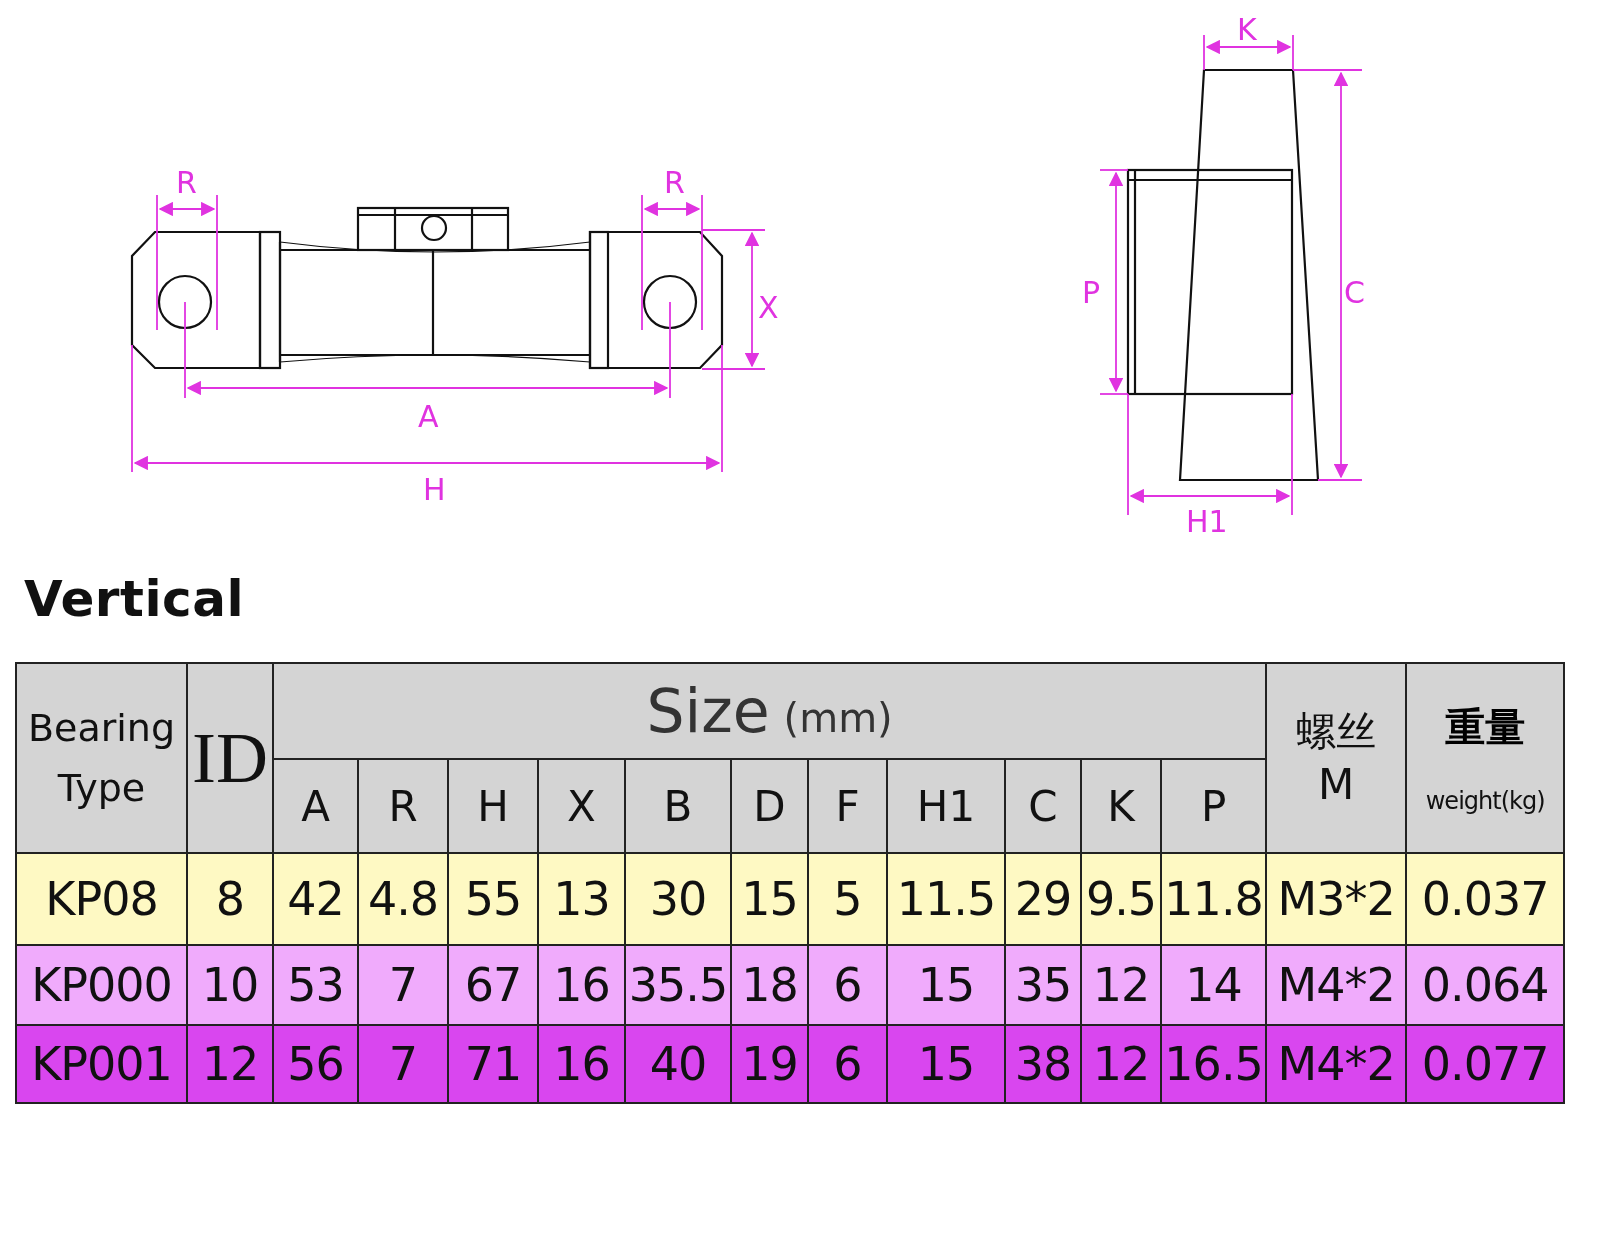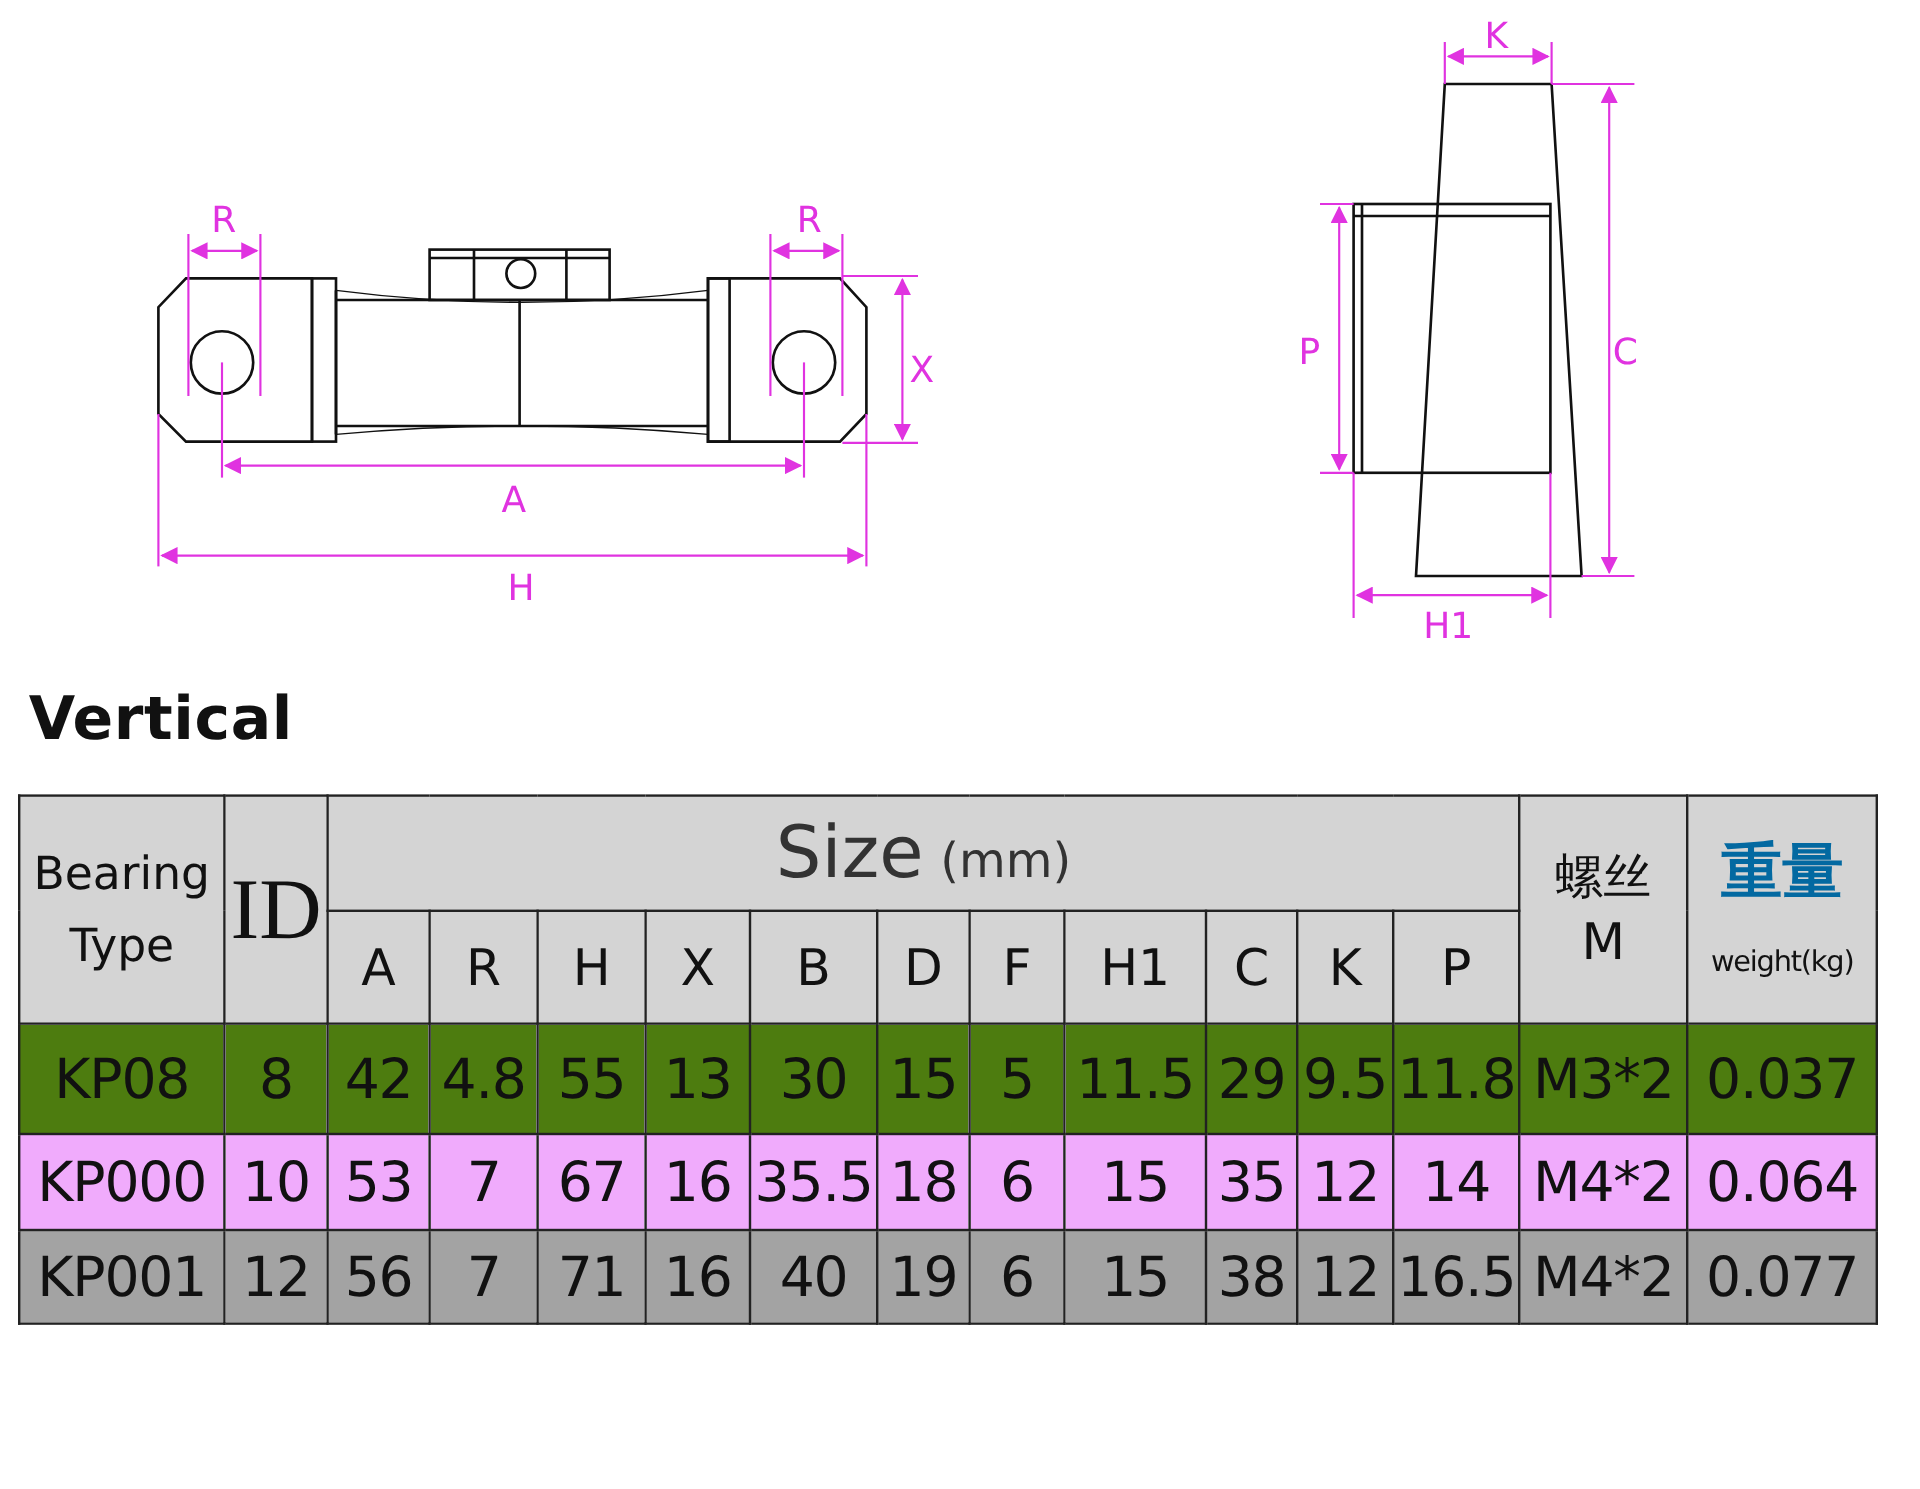--- a/index.html
+++ b/index.html
@@ -16,26 +16,26 @@
                                    padding: 0; overflow: hidden; white-space: nowrap; }
     table.spec th { background: #d4d4d4; font-weight: normal; color: #111; }
     .h-bearing { font-size: 38px; line-height: 60px; margin-top: 41px; }
     .h-id { font-size: 72px; font-family: Liberation Serif, serif; }
     .h-size { height: 94px; }
     .h-size .big { font-size: 60px; color: #333; }
     .h-size .unit { font-size: 40px; color: #333; margin-left: 14px; }
     .h-sub { height: 92px; font-size: 42px; }
     .h-screw .cn { font-size: 40px; display: block; line-height: 54px; }
     .h-screw .en { font-size: 42px; display: block; line-height: 54px; }
-    .h-weight .cn { font-size: 51px; display: block; line-height: 52px; font-weight: bold; color: #0369a1; }
+    .h-weight .cn { font-size: 40px; display: block; line-height: 52px; font-weight: bold; color: #000000; }
     .h-weight .en { font-size: 24px; display: block; line-height: 30px; letter-spacing: -1px; margin-top: 33px; }
     table.spec td { font-size: 46px; letter-spacing: -1px; }
-    tr.r0 td { background: #4d7c0f; height: 90px; }
+    tr.r0 td { background: #fef9c3; height: 90px; }
     tr.r1 td { background: #f0abfc; height: 78px; }
-    tr.r2 td { background: #a3a3a3; height: 76px; }
+    tr.r2 td { background: #d946ef; height: 76px; }
   </style>
 </head>
 <body>
 
 <div class="drawings">
   <svg viewBox="0 0 1600 560" xmlns="http://www.w3.org/2000/svg">
     <defs>
       <marker id="arr" viewBox="0 0 10 10" refX="9" refY="5" markerWidth="8" markerHeight="8" orient="auto-start-reverse">
         <path d="M0,0 L10,5 L0,10 z" fill="#e033e0"></path>
       </marker>

